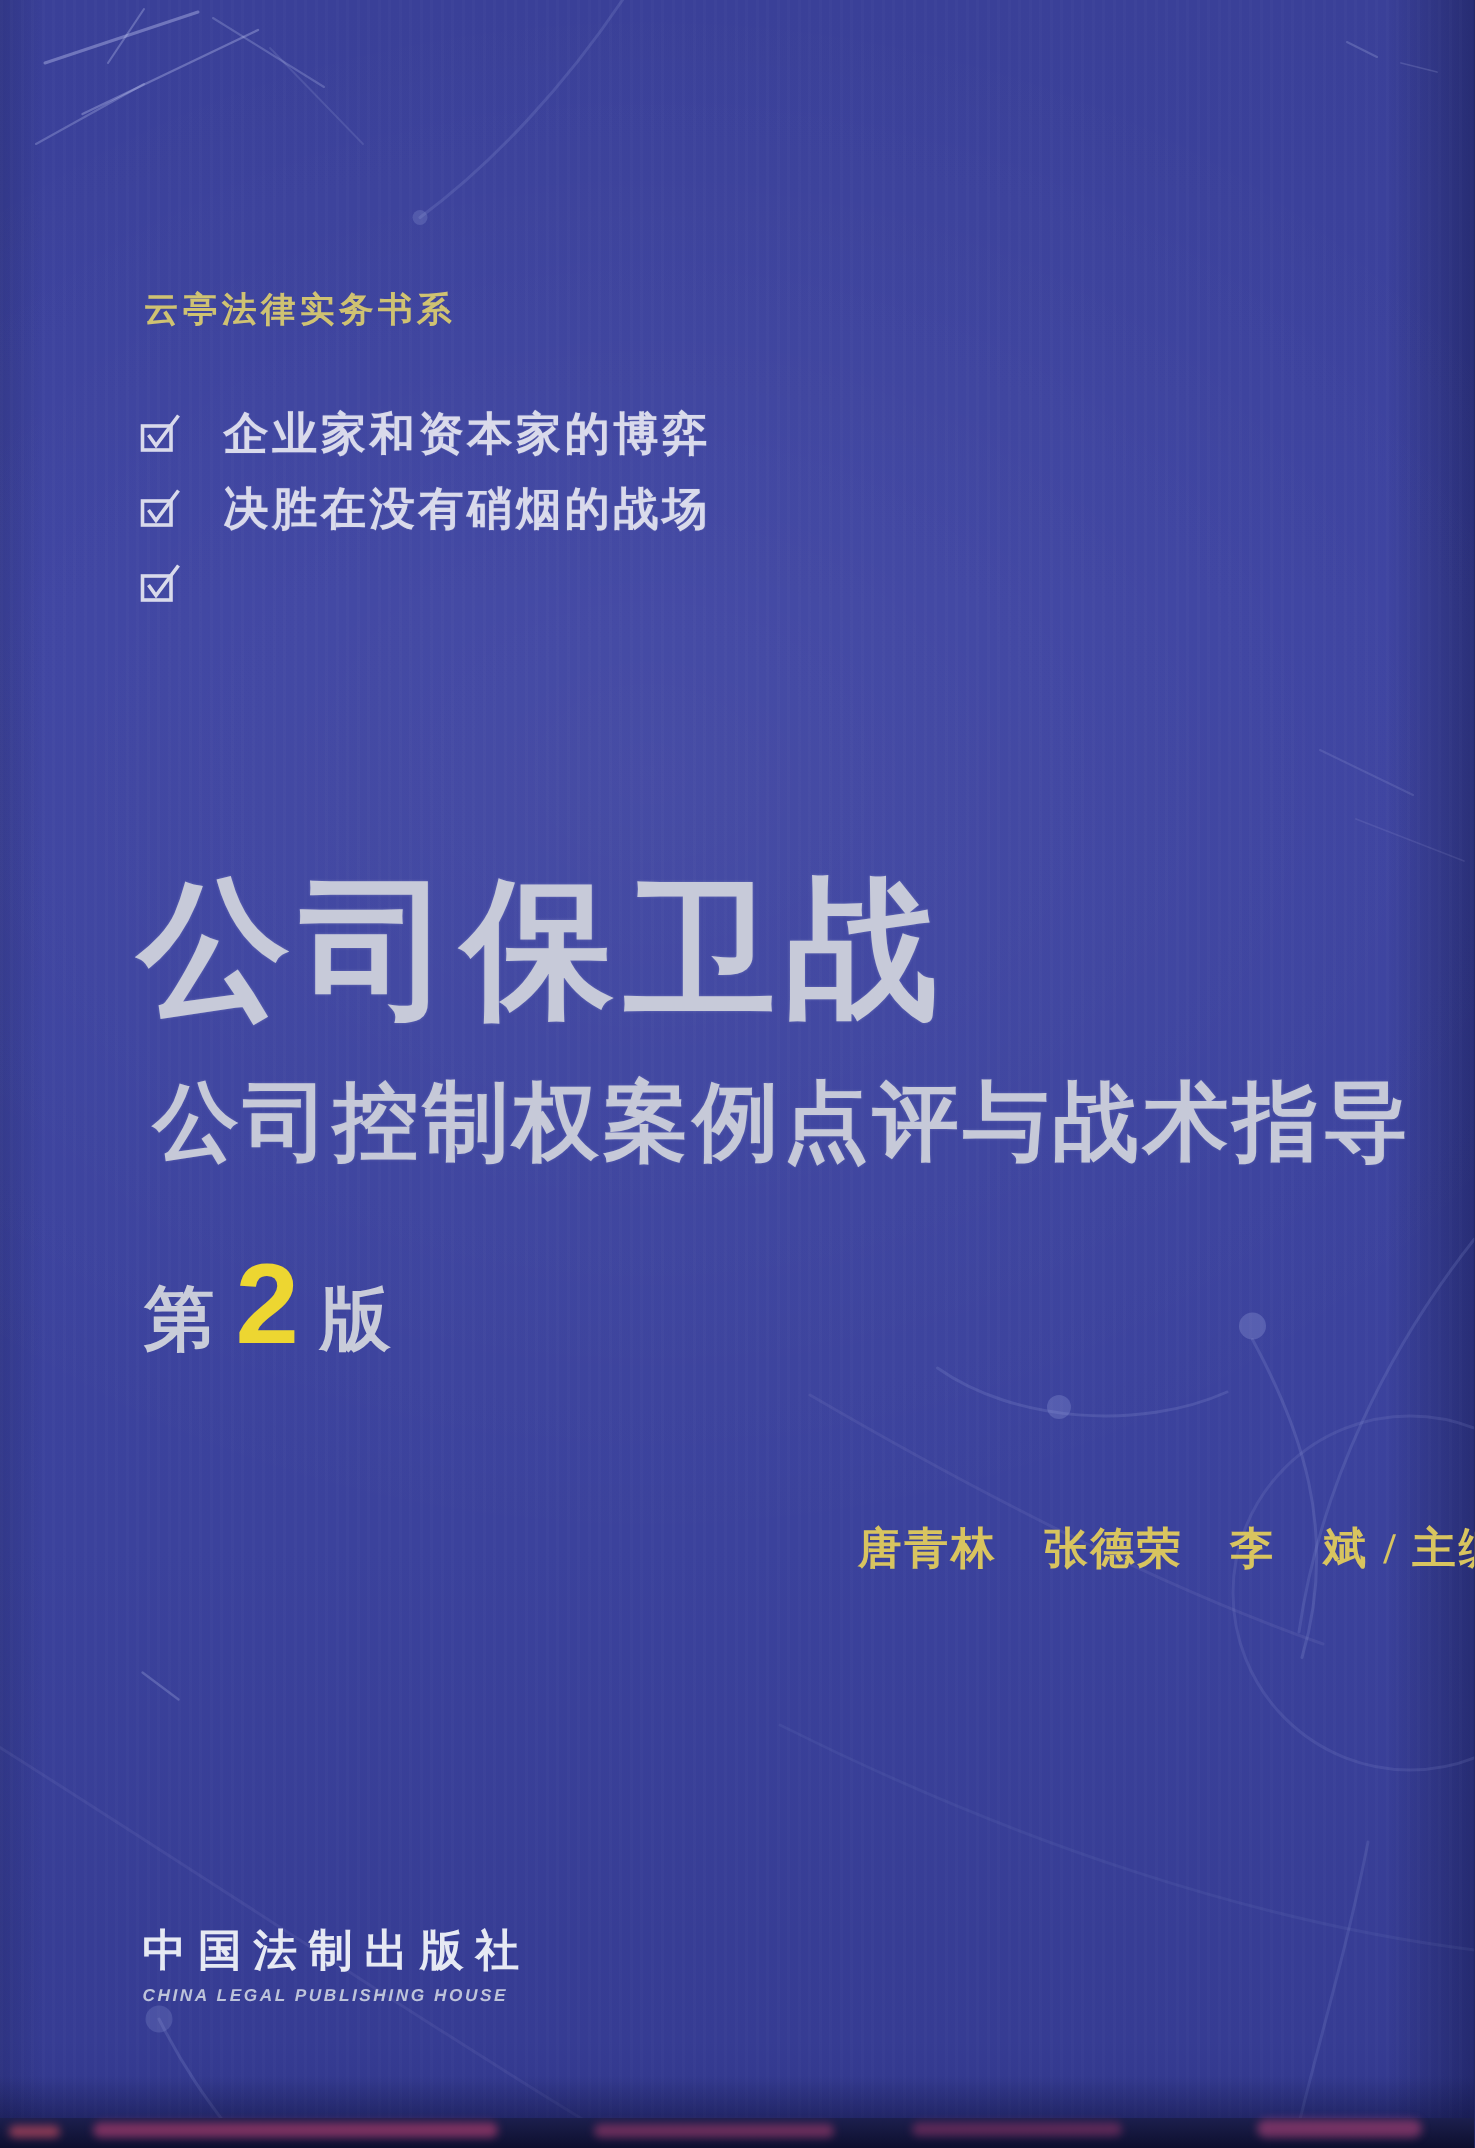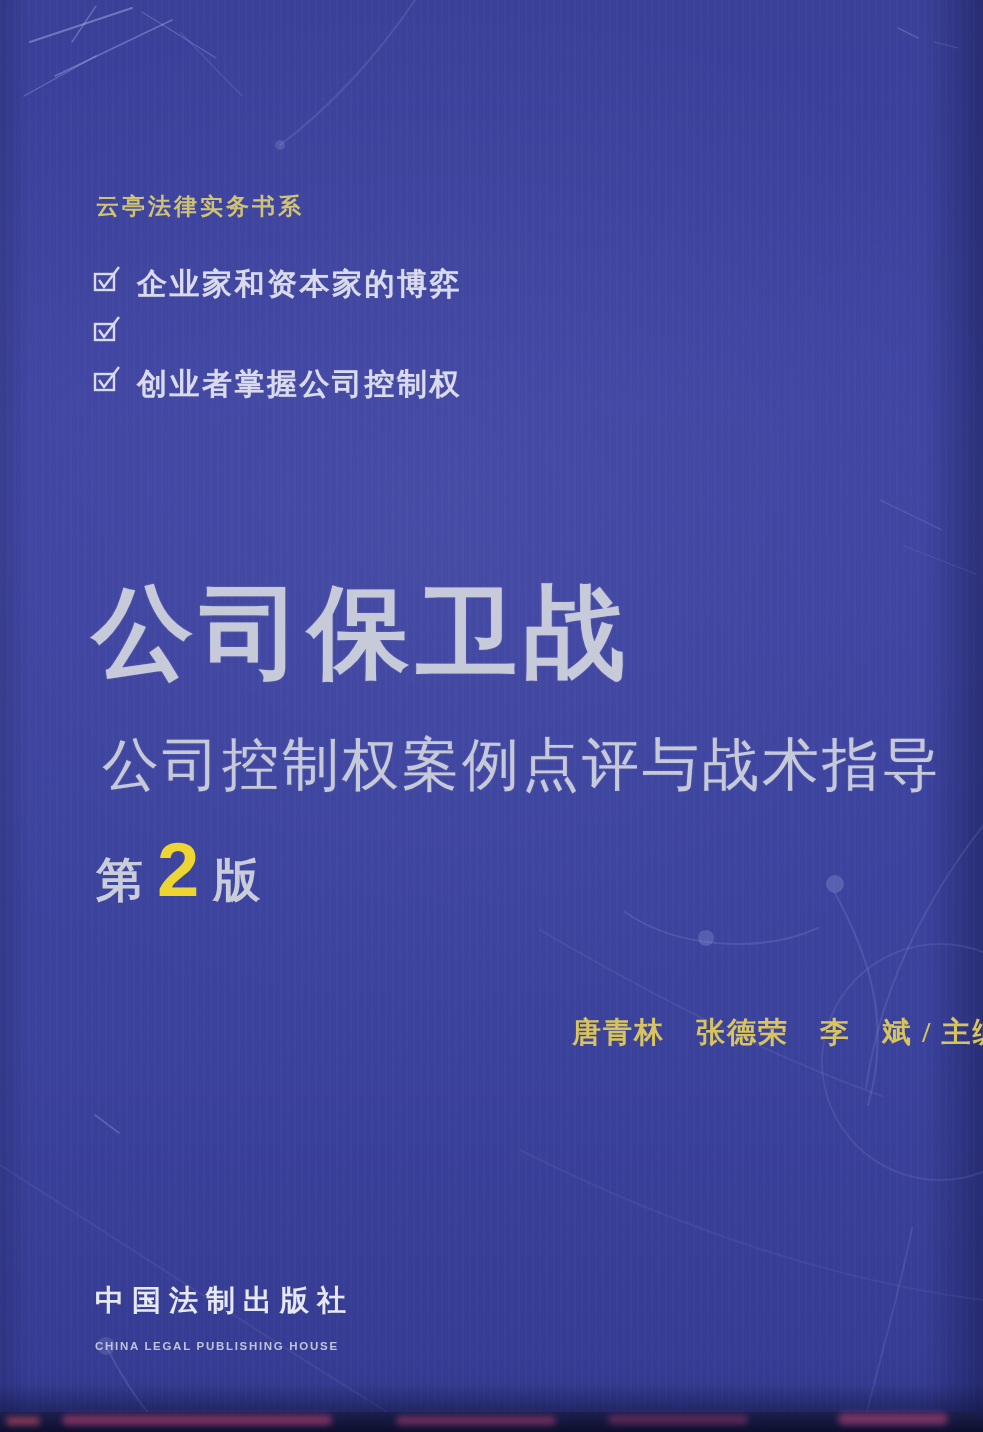--- a/index.html
+++ b/index.html
@@ -18,40 +18,39 @@
     background:repeating-linear-gradient(90deg, rgba(255,255,255,0.015) 0 2px, rgba(0,0,0,0) 2px 7px);
   }
   .abs{position:absolute;}
 
   .series{
     left:96px;top:191px;
     font-size:23px;font-weight:700;letter-spacing:3px;
     color:#cfc272;
   }
   .features{left:92px;top:264px;}
-  .feature-row{display:flex;height:50px;gap:15px;font-family:Liberation Mono, monospace;}
+  .feature-row{display:flex;align-items:center;height:50px;gap:27px;font-family:Liberation Mono, monospace;}
   .feature-row svg{flex:0 0 auto;}
   .feature-text{
     font-size:30px;font-weight:600;letter-spacing:2.5px;
     color:#d9daeb;text-shadow:0 0 1px rgba(255,255,255,0.25);
     white-space:nowrap;
   }
 
   .main-title{
     left:92px;top:566px;
     font-size:101px;font-weight:700;letter-spacing:7px;
     color:#c7cad9;text-shadow:0 0 2px rgba(230,235,255,0.25);
     white-space:nowrap;
   }
   .subtitle{
     left:102px;top:710px;
-    font-size:57px;font-weight:400;letter-spacing:3px;
+    font-size:57px;font-weight:700;letter-spacing:3px;
     color:#c6c9d8;text-shadow:0 0 2px rgba(230,235,255,0.2);
     white-space:nowrap;
-    margin-top:17px;
   }
   .edition{
     left:96px;top:832px;
     display:flex;align-items:baseline;
   }
   .edition .zh{
     font-family:"Liberation Sans","DejaVu Sans",sans-serif;
     font-size:47px;font-weight:700;color:#c9ccd9;
   }
   .edition .num{
@@ -73,24 +72,25 @@
     color:#d8c45f;white-space:nowrap;
   }
 
   .publisher{left:95px;top:1281px;}
   .publisher .cn{
     font-family:"Liberation Sans","DejaVu Sans",sans-serif;
     font-size:29px;font-weight:700;letter-spacing:8px;
     color:#e6e9f3;
   }
   .publisher .en{
-    margin-top:19px;
+    margin-top:4px;
     font-family:"Liberation Sans","DejaVu Sans",sans-serif;
     font-size:11.5px;font-weight:700;letter-spacing:1.7px;
     color:#bec4da;
+    font-style:italic;
   }
 
   .bottom-shade{
     left:0;top:1384px;width:983px;height:30px;
     background:linear-gradient(180deg, rgba(0,0,0,0), rgba(12,14,52,0.45));
   }
   .bottom-strip{
     left:0;top:1412px;width:983px;height:20px;
     background:linear-gradient(180deg,#1c1f4e 0%, #14163c 55%, #0d0f2e 100%);
   }
@@ -152,27 +152,27 @@
         <rect x="3" y="10" width="19" height="16" fill="none" stroke="#d9daeb" stroke-width="2.4"></rect>
         <polyline points="7,16 12,23 27,3" fill="none" stroke="#d9daeb" stroke-width="2.4"></polyline>
       </svg>
       <span class="feature-text">企业家和资本家的博弈</span>
     </div>
     <div class="feature-row">
       <svg width="30" height="30" viewBox="0 0 30 30">
         <rect x="3" y="10" width="19" height="16" fill="none" stroke="#d9daeb" stroke-width="2.4"></rect>
         <polyline points="7,16 12,23 27,3" fill="none" stroke="#d9daeb" stroke-width="2.4"></polyline>
       </svg>
+      <span class="feature-text">决胜在没有硝烟的战场</span>
     </div>
     <div class="feature-row">
       <svg width="30" height="30" viewBox="0 0 30 30">
         <rect x="3" y="10" width="19" height="16" fill="none" stroke="#d9daeb" stroke-width="2.4"></rect>
         <polyline points="7,16 12,23 27,3" fill="none" stroke="#d9daeb" stroke-width="2.4"></polyline>
       </svg>
-      <span class="feature-text">创业者掌握公司控制权</span>
     </div>
   </div>
 
   <div class="abs main-title">公司保卫战</div>
 
   <div class="abs subtitle">公司控制权案例点评与战术指导</div>
 
   <div class="abs edition">
     <span class="zh">第</span>
     <span class="num">2</span>

